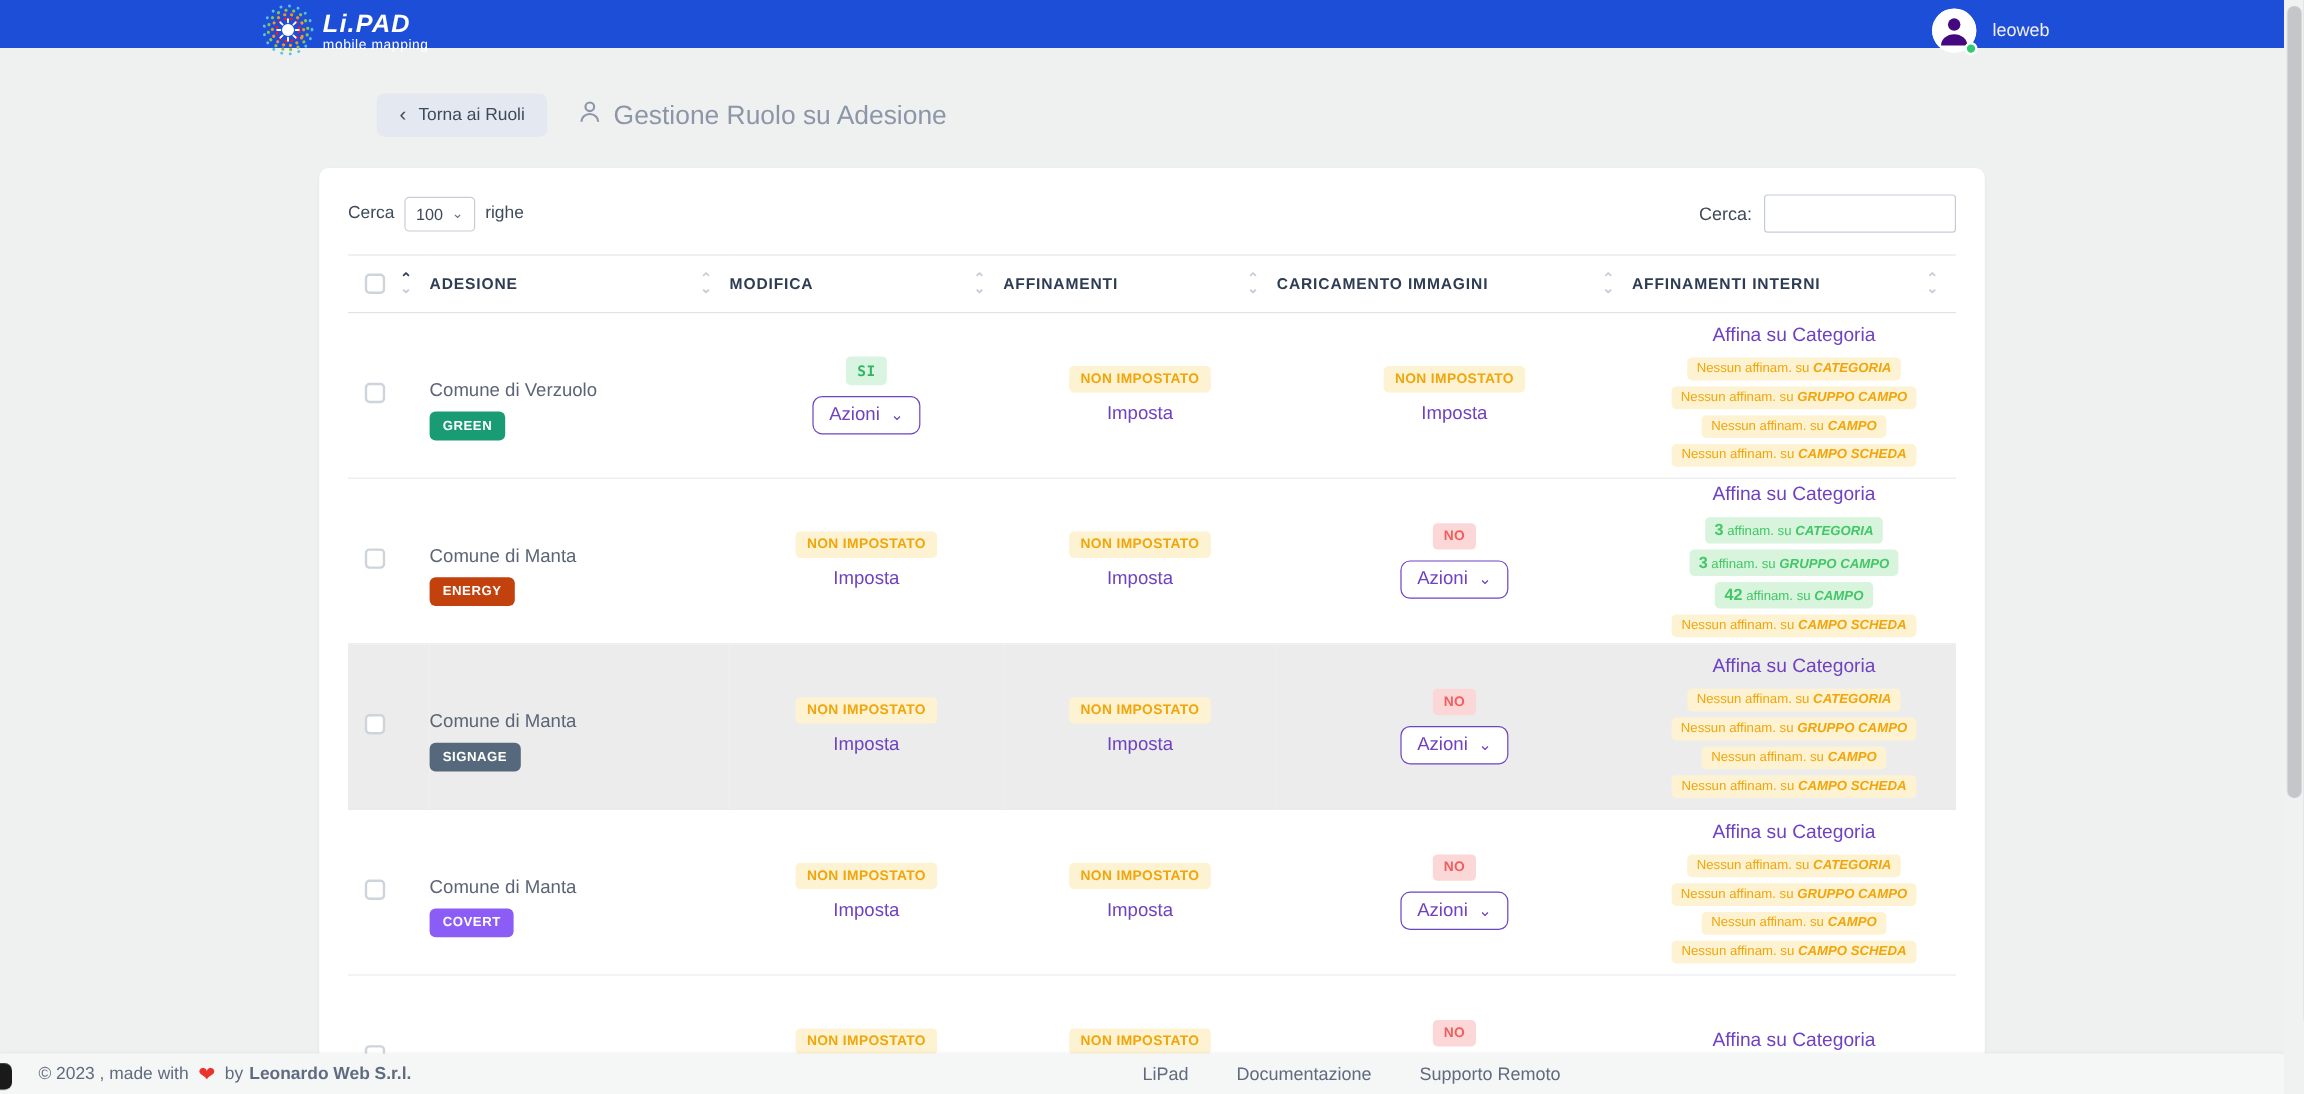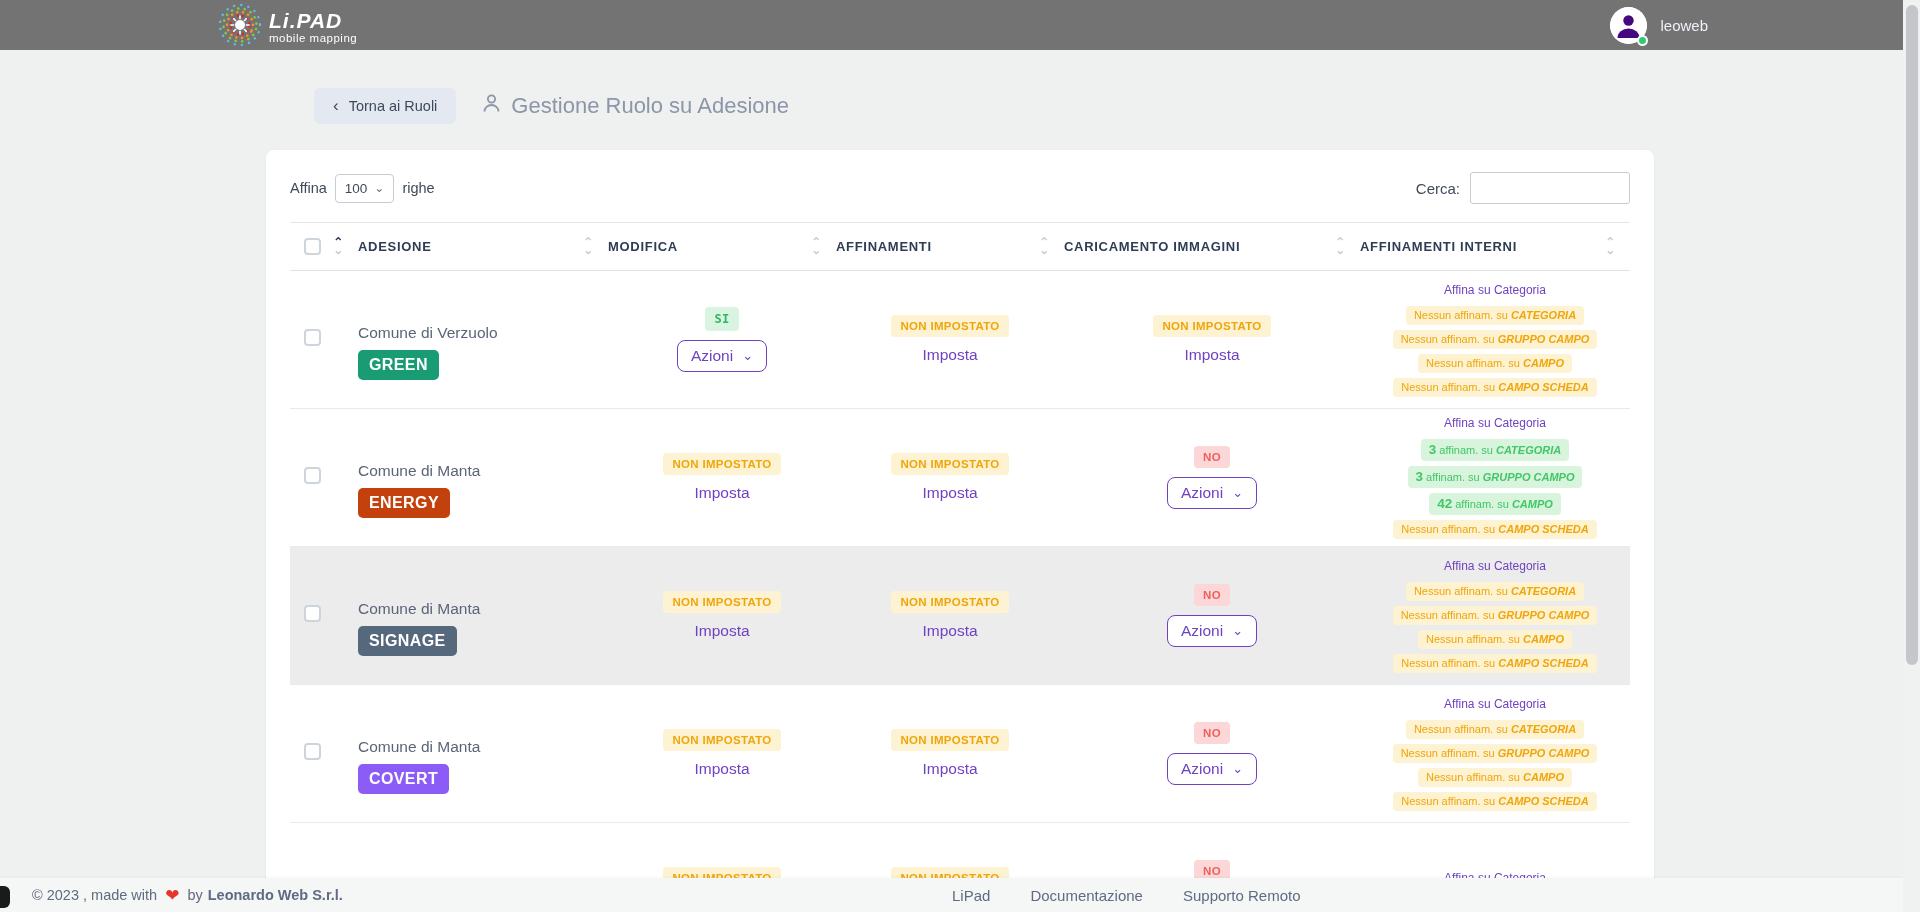--- a/index.html
+++ b/index.html
@@ -1,20 +1,20 @@
 <!DOCTYPE html>
 <html><head>
 <meta charset="utf-8">
 <style>
   * { margin:0; padding:0; box-sizing:border-box; }
   html,body { width:1920px; height:912px; overflow:hidden; background:#eff1f1;
     font-family:"Liberation Sans", sans-serif; }
 
   
-  .navbar { position:relative; height:50px; background:#737373; display:flex; align-items:center; }
+  .navbar { position:relative; height:40px; background:#1d4ed8; display:flex; align-items:center; }
   .logo { position:absolute; left:218px; top:3px; display:flex; align-items:center; gap:7px; cursor:pointer; }
   .logo-text { display:flex; flex-direction:column; line-height:1; }
   .logo-title { color:#fff; font-weight:700; font-size:21px; letter-spacing:1px; font-style:italic; }
   .logo-sub { color:#fff; font-size:11.5px; margin-top:2px; letter-spacing:.5px; }
   .user { position:absolute; right:212px; top:7px; display:flex; align-items:center; gap:13px; cursor:pointer; }
   .avatar { position:relative; width:37px; height:37px; background:#fff; border-radius:50%; overflow:visible; display:flex; align-items:center; justify-content:center; }
   .avatar svg { border-radius:50%; }
   .status-dot { position:absolute; right:-1px; bottom:-2px; width:11px; height:11px; background:#2ecc71; border:2px solid #fff; border-radius:50%; }
   .username { color:#f2eef8; font-size:15px; }
 
@@ -55,37 +55,37 @@
   .col-eliminazione{width:228px} .col-caricamento{width:296px} .col-affinamenti{width:270px}
 
   tbody tr { border-top:1px solid #e8ebee; height:138px; }
   tbody tr:first-child { border-top:none; }
   tbody tr.shaded { background:#ececec; }
   td { vertical-align:middle; }
   .sel-td { padding-left:14px; }
   .cbx { display:inline-block; width:17px; height:17px; border:2px solid #ced4dc; border-radius:4px;
     background:#fff; cursor:pointer; }
   .td-adesione .name { font-size:15.5px; color:#5b6577; margin-bottom:8px;margin-top:24px; }
-  .tag { display:inline-block; color:#fff; font-weight:700; font-size:16px; letter-spacing:.4px;
+  .tag { display:inline-block; color:#fff; font-weight:700; font-size:11px; letter-spacing:.4px;
     padding:6px 11px; border-radius:5px; }
   .td-center { text-align:center; }
   .cell-stack { display:flex; flex-direction:column; align-items:center; gap:9px; }
   .status-badge { display:inline-block; font-size:11.5px; font-weight:700; letter-spacing:.3px;
     padding:5px 9px; border-radius:4px; }
   .status-badge.unset { background:#fdf2d2; color:#f0a60a; }
   .status-badge.no { background:#fbd7d7; color:#f15e5e; }
   .status-badge.yes { background:#d9f4e1; color:#31b563; font-family:"DejaVu Sans Mono",monospace; font-size:12px; }
   .imposta { color:#6f42c1; font-size:15.5px; cursor:pointer; text-decoration:none; }
   .azioni { display:inline-flex; align-items:center; gap:9px; background:#fff; border:1px solid #6f42c1;
     color:#6f42c1; border-radius:8px; padding:6px 13px; font-size:15.5px; cursor:pointer;
     font-family:"Liberation Sans",sans-serif; }
   .dd-chev { font-size:13px; line-height:6px; color:#6f42c1; }
   .td-aff { text-align:center; }
   .aff-stack { display:flex; flex-direction:column; align-items:center; gap:5px; }
-  .aff-link { color:#6f42c1; font-size:12px; cursor:pointer; text-decoration:none; margin-bottom:4px; }
+  .aff-link { color:#6f42c1; font-size:16px; cursor:pointer; text-decoration:none; margin-bottom:4px; }
   .aff-badge { display:inline-block; font-size:11px; padding:3px 8px 4px; border-radius:4px; white-space:nowrap; }
   .aff-badge.unset { background:#fdf2d2; color:#f0a60a; }
   .aff-badge.set { background:#d8f4dc; color:#41c767; }
   .aff-num { font-size:13.5px; font-weight:800; font-style:normal; }
   .aff-target { font-weight:800; font-style:italic; }
 
   
   footer { position:fixed; left:0; bottom:0; width:1920px; height:34px; background:#f5f6f6;
     display:flex; align-items:center; z-index:5; box-shadow:0 -1px 2px rgba(30,40,60,.04); }
   .copyright { margin-left:32px; font-size:14.5px; color:#5f6b80; display:flex; align-items:center; gap:5px; }
@@ -157,21 +157,21 @@
           <path d="M2.5 18.5 a7 6.5 0 0 1 14 0"></path>
         </svg>
       </span>
       <span class="t-rest">Gestione Ruolo su Adesione</span>
     </h1>
   </div>
 
   <section class="card">
     <div class="controls">
       <div class="length">
-        <span>Affina</span>
+        <span>Cerca</span>
         <span class="select">
           <span>100</span>
           <span class="chev-d">⌄</span>
         </span>
         <span>righe</span>
       </div>
       <div class="search">
         <label>Cerca:</label>
         <input type="text" value="" style="">
       </div>

